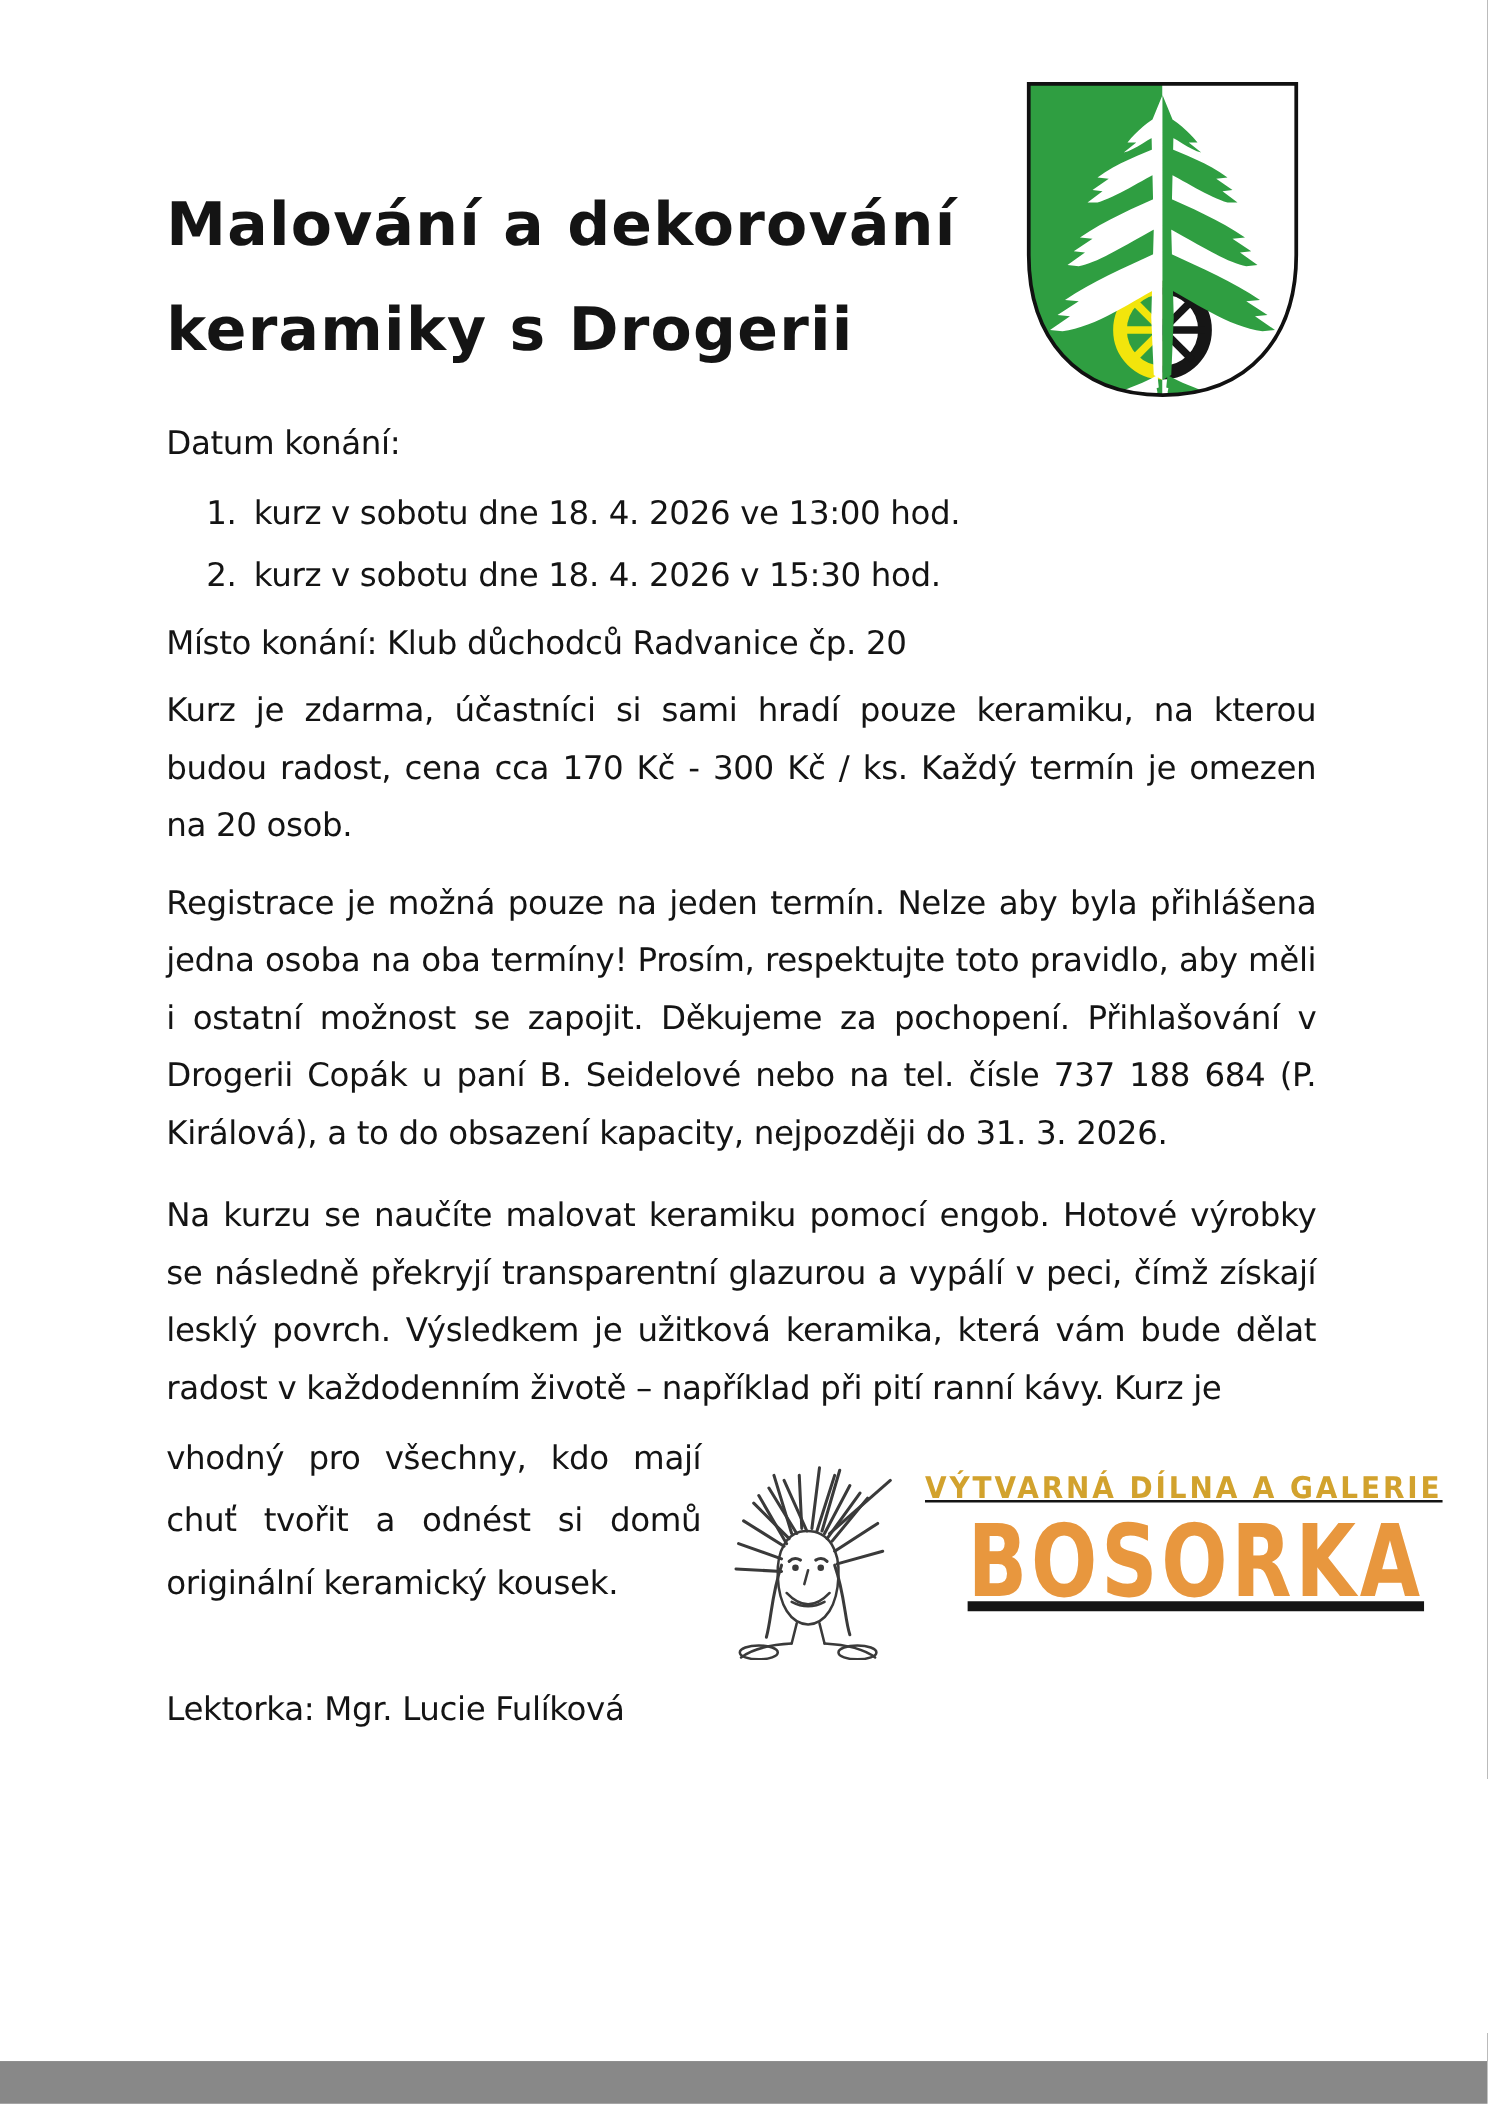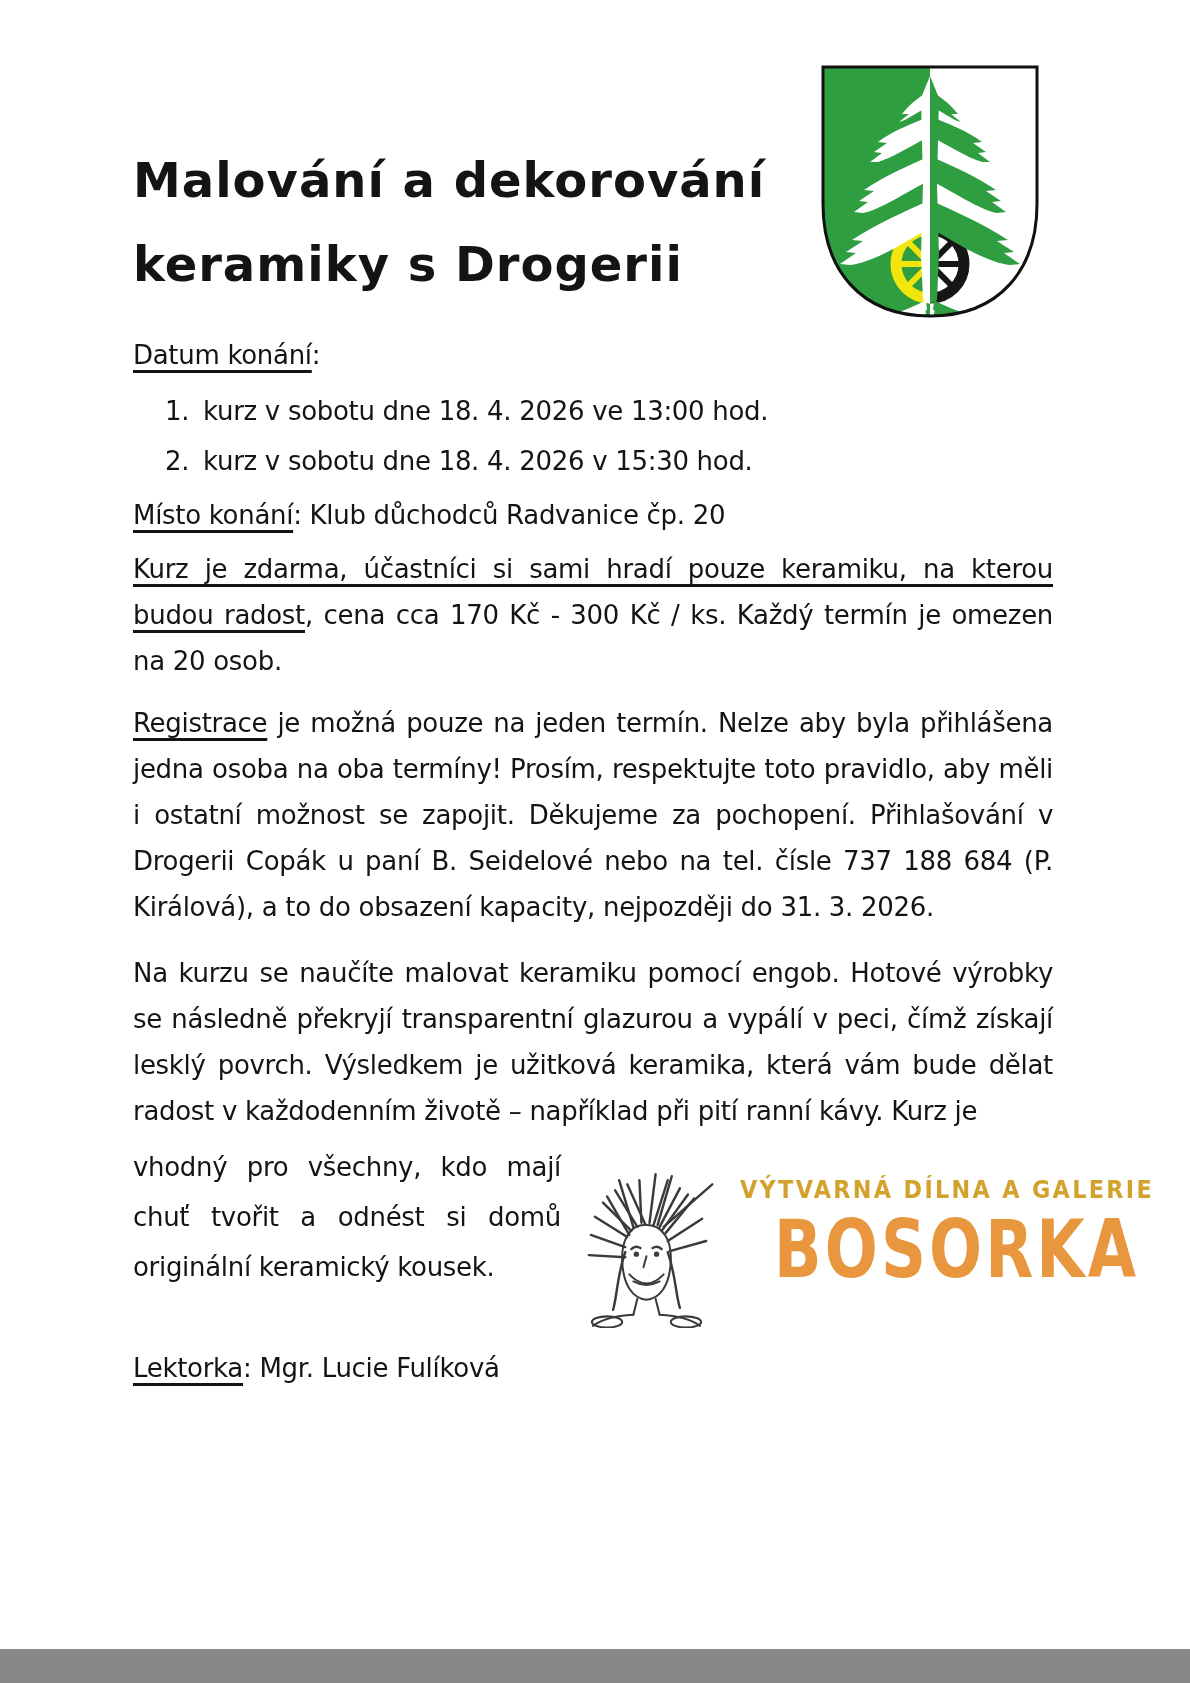--- a/index.html
+++ b/index.html
@@ -13,21 +13,20 @@
     overflow:hidden;
   }
   .abs{position:absolute;left:133px;width:920px;}
   .body-text{
     font-size:26px;
     letter-spacing:-0.3px;
     line-height:46px;
   }
   .just{text-align:justify;}
   .ul{
-    text-decoration:underline;
     text-decoration-thickness:2.5px;
     text-underline-offset:6px;
     margin-top:36px;
   }
   .title{
     top:138px;
     font-size:48px;
     font-weight:bold;
     line-height:84px;
     letter-spacing:1px;
@@ -36,21 +35,21 @@
   .sec-list{top:386px;}
   .list-item{display:flex;line-height:50px;}
   .list-num{width:38px;margin-left:32px;flex:0 0 auto;}
   .sec-place{top:492px;}
   .sec-price{top:546px;}
   .sec-reg{top:700px;}
   .sec-course{top:950px;}
   .sec-bottom{top:1142px;display:flex;align-items:flex-start;}
   .bottom-left{width:428px;flex:0 0 auto;}
   .witch{flex:0 0 auto;margin-left:4px;margin-top:14px;}
-  .logo-block{flex:0 0 auto;margin-left:10px;margin-top:34px;width:310px;text-align:right;}
+  .logo-block{flex:0 0 auto;margin-left:10px;margin-top:34px;width:310px;text-align:right;text-decoration:underline;}
   .logo-tagline{
     font-size:24px;font-weight:bold;letter-spacing:2.5px;
     transform:scaleX(0.93);transform-origin:left center;
     white-space:nowrap;
   }
   .logo-name{
     font-size:80px;font-weight:bold;letter-spacing:4px;
     transform:scaleX(0.78);transform-origin:center top;
     line-height:92px;white-space:nowrap;
   }

